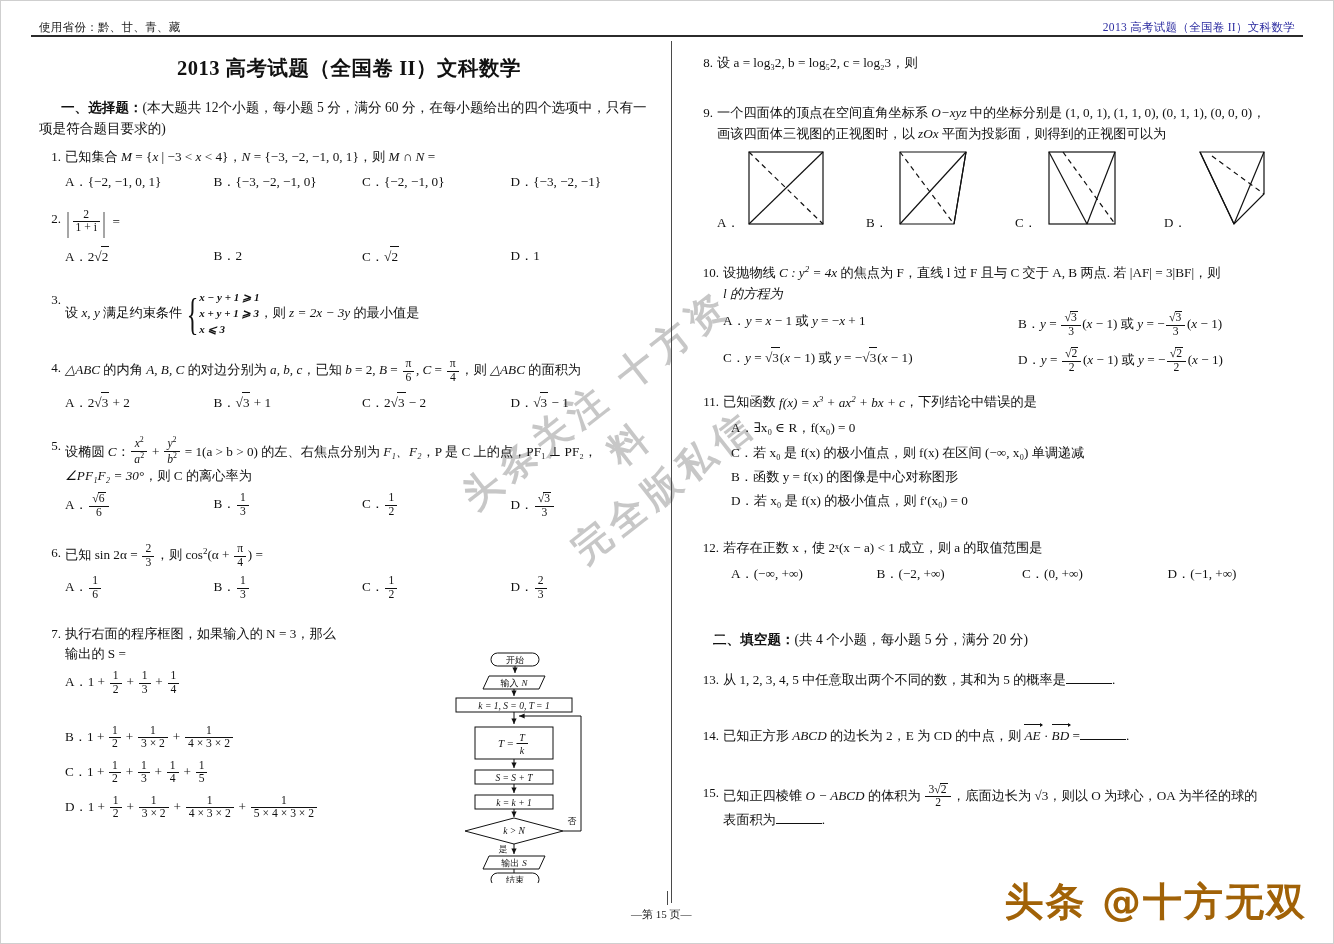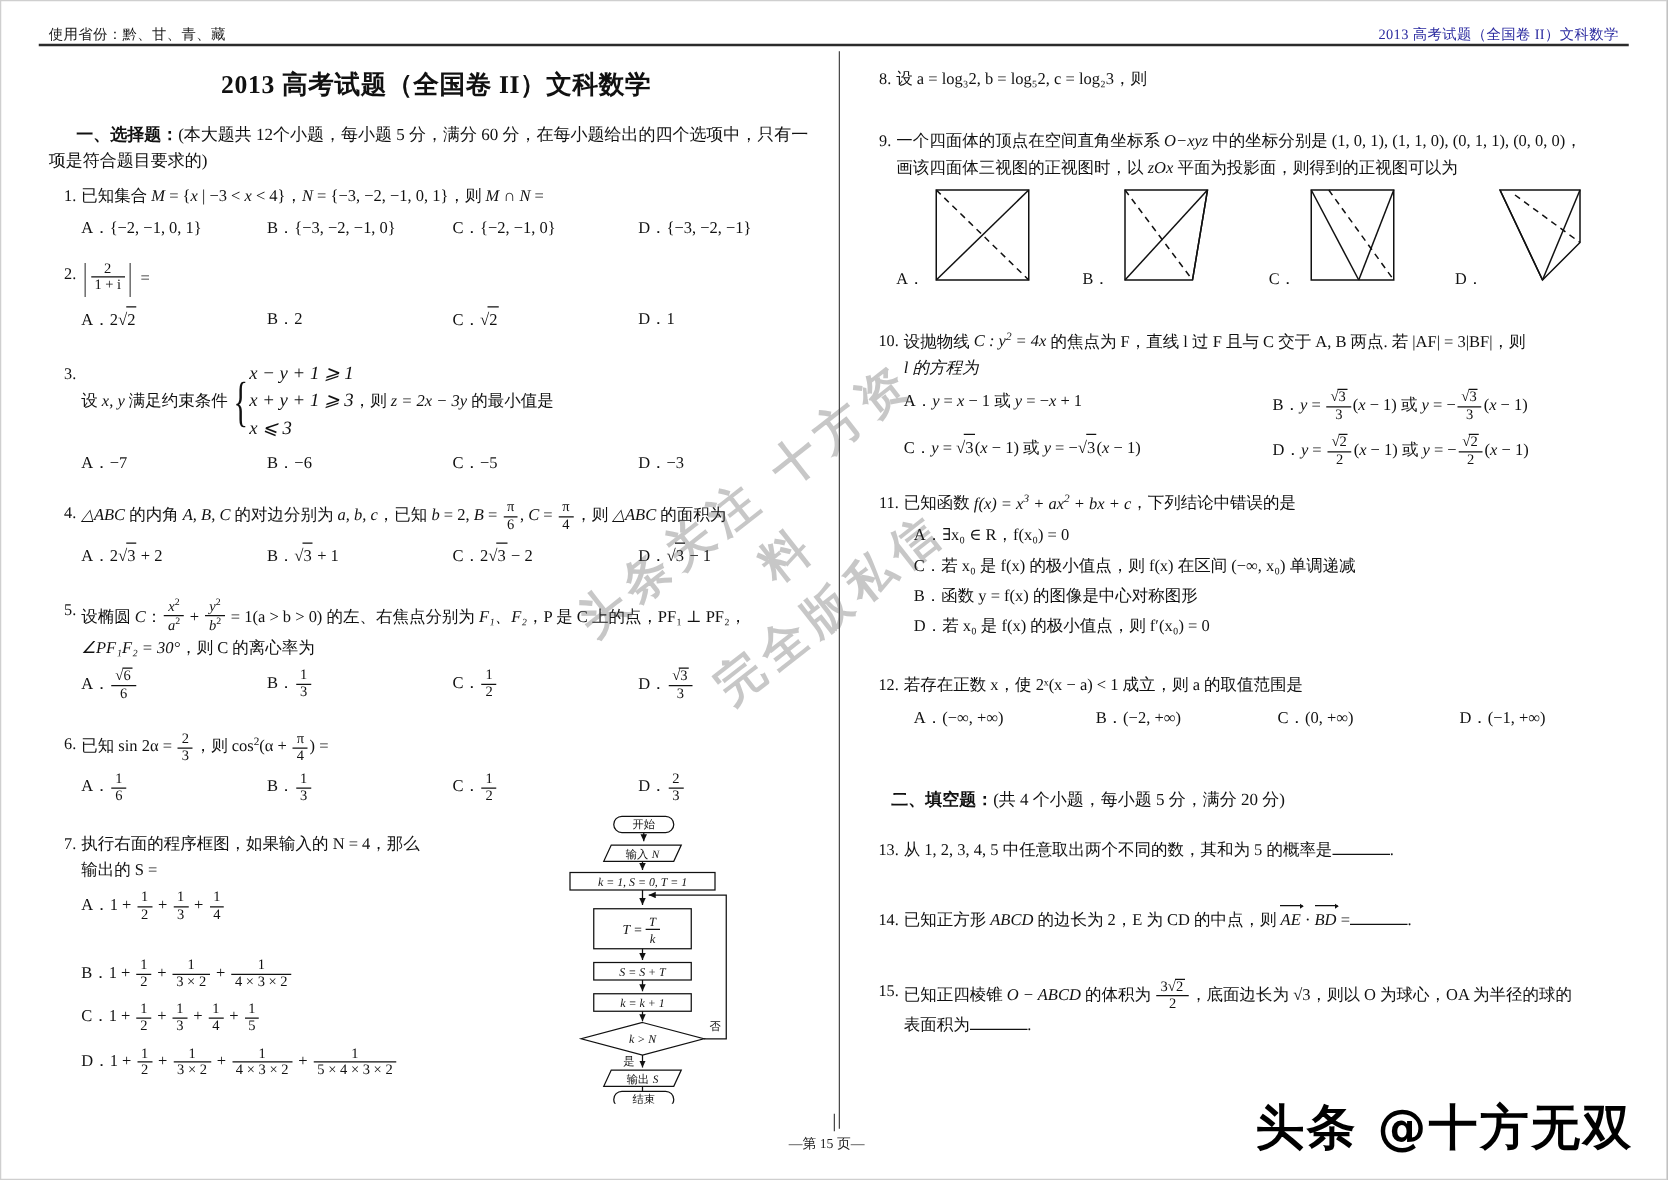--- a/index.html
+++ b/index.html
@@ -119,21 +119,21 @@
 
   
   .sys { display: inline-flex; align-items: center; vertical-align: middle; }
   .sys .brace {
     font-size: 44px;
     line-height: .8;
     font-weight: 300;
     transform: scaleX(.55);
     margin-right: -4px;
   }
-  .sys .rows { display: inline-block; line-height: 1.45; font-size: 15px; }
+  .sys .rows { display: inline-block; line-height: 1.45; font-size: 11px; font-weight: bold; }
 
   .blank { display: inline-block; width: 46px; border-bottom: 1.2px solid #111; }
 
   .overline-vec { display: inline-block; position: relative; }
   .overline-vec::after {
     content: "";
     position: absolute; left: 0; right: -1px; top: -2px;
     border-top: 1.1px solid #111;
   }
   .overline-vec::before {
@@ -190,21 +190,21 @@
     letter-spacing: 6px;
     line-height: 1.45;
     text-align: center;
     font-family: "DejaVu Serif", serif;
   }
   .wm-brand {
     position: absolute;
     right: 26px; bottom: 14px;
     font-size: 39px;
     font-weight: bold;
-    color: #000000;
+    color: #a16207;
     letter-spacing: 2px;
     font-family: "DejaVu Sans", sans-serif;
     pointer-events: none;
   }
 </style>
 </head>
 <body>
 
 <div class="page">
 
@@ -257,26 +257,20 @@
     <div class="q" style="margin-top:22px;">
       <span class="num">3.</span>
       <span class="stem"><span>设 </span><i>x, y</i><span> 满足约束条件</span><span class="sys">
             <span class="brace">{</span>
             <span class="rows">
               <i style="display:block">x − y + 1 ⩾ 1</i>
               <i style="display:block">x + y + 1 ⩾ 3</i>
               <i style="display:block">x ⩽ 3</i>
             </span>
           </span><span>，则 </span><i>z = 2x − 3y</i><span> 的最小值是</span></span>
-      <div class="opts">
-        <div><span>A．</span><span>−7</span></div>
-        <div><span>B．</span><span>−6</span></div>
-        <div><span>C．</span><span>−5</span></div>
-        <div><span>D．</span><span>−3</span></div>
-      </div>
     </div>
 
     <div class="q" style="margin-top:20px;">
       <span class="num">4.</span>
       <span class="stem"><i>△ABC</i><span> 的内角 </span><i>A, B, C</i><span> 的对边分别为 </span><i>a, b, c</i><span>，已知 </span><i>b</i><span> = 2, </span><i>B</i><span> = </span><span class="frac"><span class="n">π</span><span class="d">6</span></span><span>, </span><i>C</i><span> = </span><span class="frac"><span class="n">π</span><span class="d">4</span></span><span>，则 </span><i>△ABC</i><span> 的面积为</span></span>
       <div class="opts" style="margin-top:8px;">
         <div><span>A．</span>2<span class="sqrt"><span class="rad">√</span><span class="bar">3</span></span> + 2</div>
         <div><span>B．</span><span class="sqrt"><span class="rad">√</span><span class="bar">3</span></span> + 1</div>
         <div><span>C．</span>2<span class="sqrt"><span class="rad">√</span><span class="bar">3</span></span> − 2</div>
         <div><span>D．</span><span class="sqrt"><span class="rad">√</span><span class="bar">3</span></span> − 1</div>
@@ -300,21 +294,21 @@
       <div class="opts" style="margin-top:6px;">
         <div><span>A．</span><span class="frac"><span class="n">1</span><span class="d">6</span></span></div>
         <div><span>B．</span><span class="frac"><span class="n">1</span><span class="d">3</span></span></div>
         <div><span>C．</span><span class="frac"><span class="n">1</span><span class="d">2</span></span></div>
         <div><span>D．</span><span class="frac"><span class="n">2</span><span class="d">3</span></span></div>
       </div>
     </div>
 
     <div class="q" style="margin-top:22px; width:420px;">
       <span class="num">7.</span>
-      <span class="stem"><span>执行右面的程序框图，如果输入的 N = 4，那么</span><br><span>输出的 S =</span></span>
+      <span class="stem"><span>执行右面的程序框图，如果输入的 N = 3，那么</span><br><span>输出的 S =</span></span>
       <div class="opts stack" style="margin-top:6px;">
         <div style="margin-bottom:9px;"><span>A．</span>1 + <span class="frac"><span class="n">1</span><span class="d">2</span></span> + <span class="frac"><span class="n">1</span><span class="d">3</span></span> + <span class="frac"><span class="n">1</span><span class="d">4</span></span></div>
         <div style="margin-bottom:9px;margin-top:28px;"><span>B．</span>1 + <span class="frac"><span class="n">1</span><span class="d">2</span></span> + <span class="frac"><span class="n">1</span><span class="d">3 × 2</span></span> + <span class="frac"><span class="n">1</span><span class="d">4 × 3 × 2</span></span></div>
         <div style="margin-bottom:9px;"><span>C．</span>1 + <span class="frac"><span class="n">1</span><span class="d">2</span></span> + <span class="frac"><span class="n">1</span><span class="d">3</span></span> + <span class="frac"><span class="n">1</span><span class="d">4</span></span> + <span class="frac"><span class="n">1</span><span class="d">5</span></span></div>
         <div><span>D．</span>1 + <span class="frac"><span class="n">1</span><span class="d">2</span></span> + <span class="frac"><span class="n">1</span><span class="d">3 × 2</span></span> + <span class="frac"><span class="n">1</span><span class="d">4 × 3 × 2</span></span> + <span class="frac"><span class="n">1</span><span class="d">5 × 4 × 3 × 2</span></span></div>
       </div>
     </div>
 
   </div>
 

